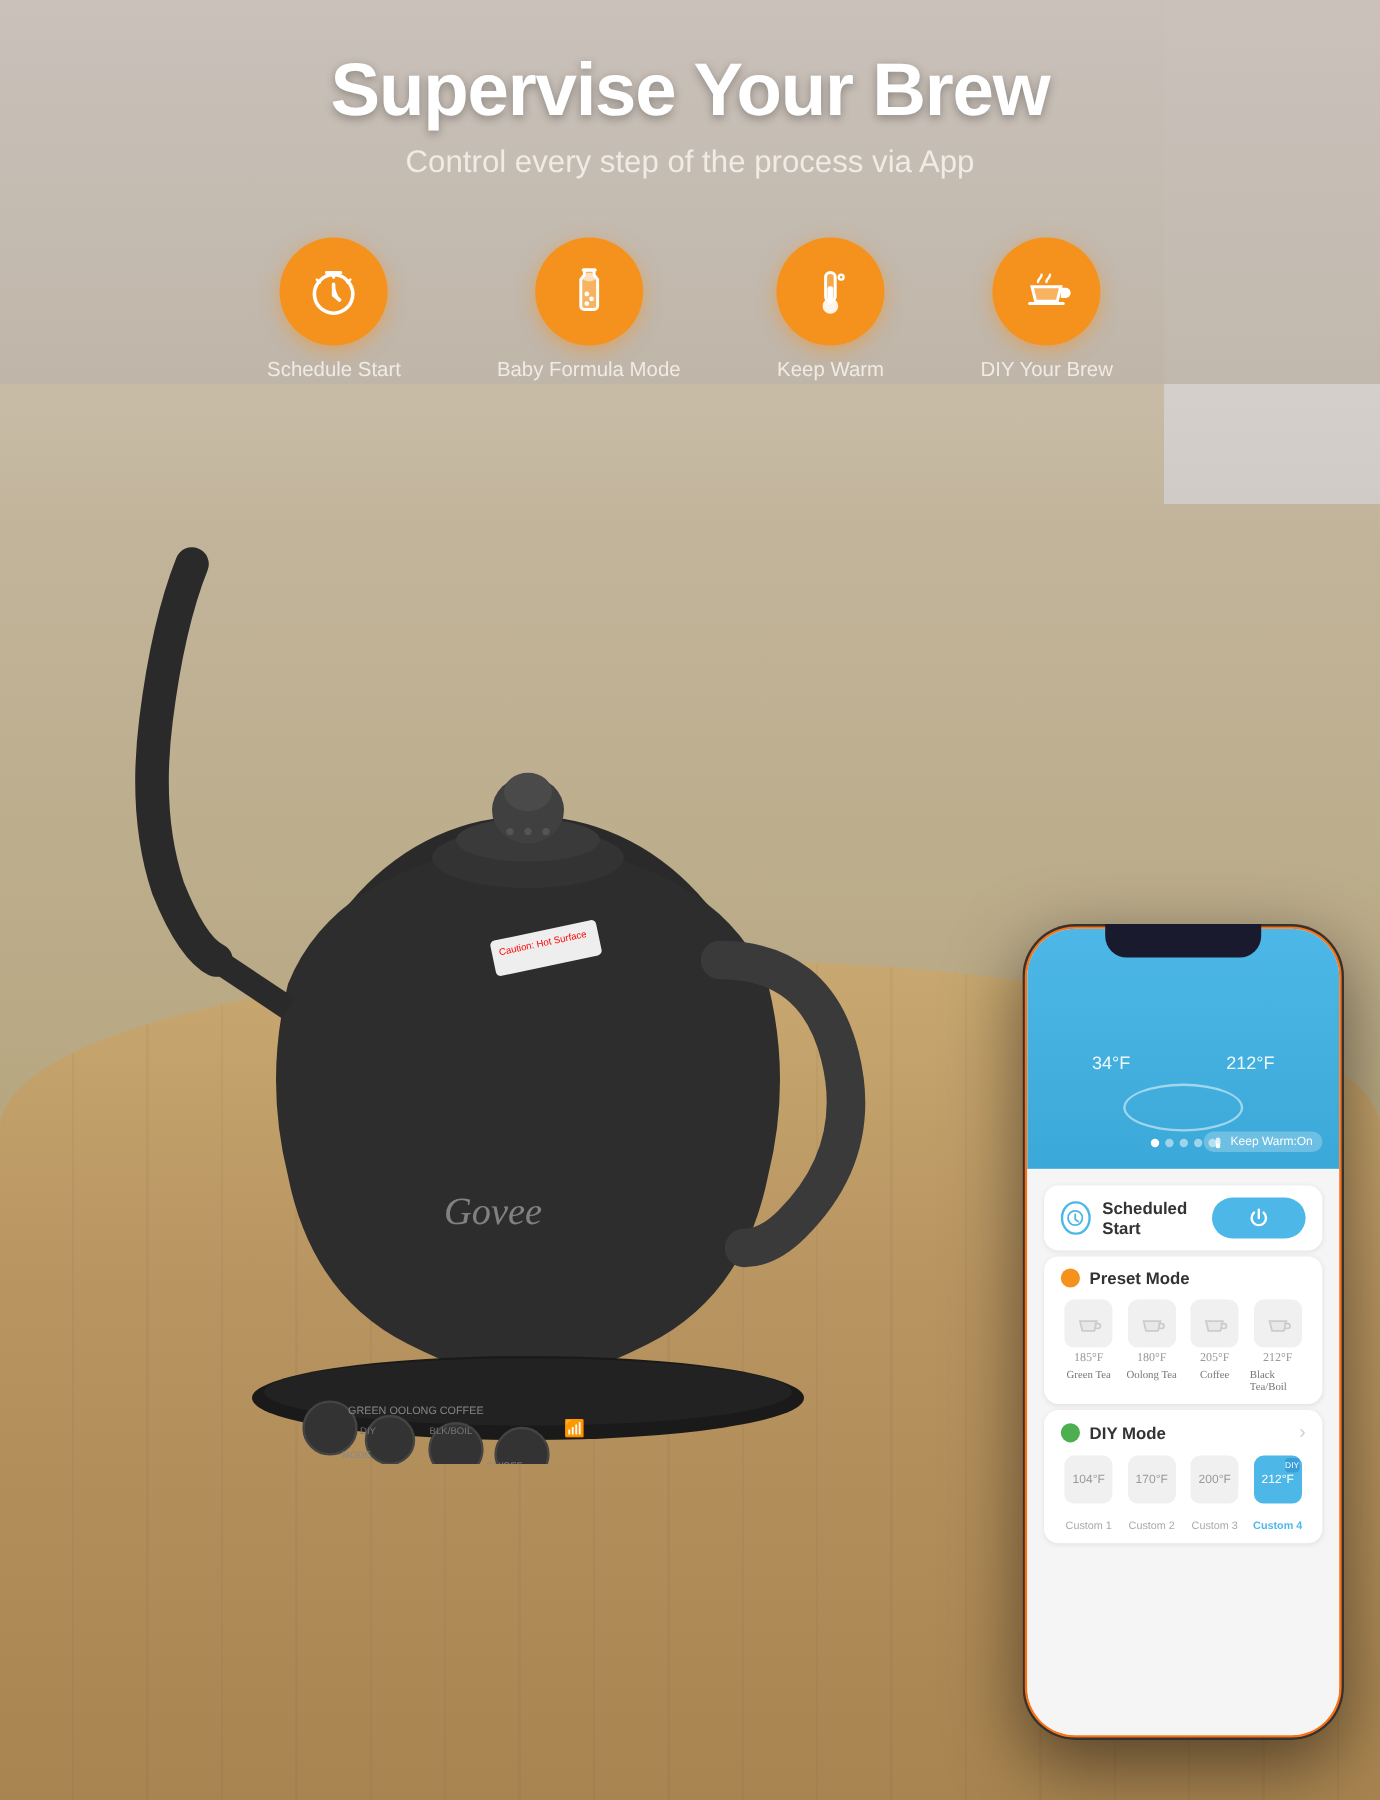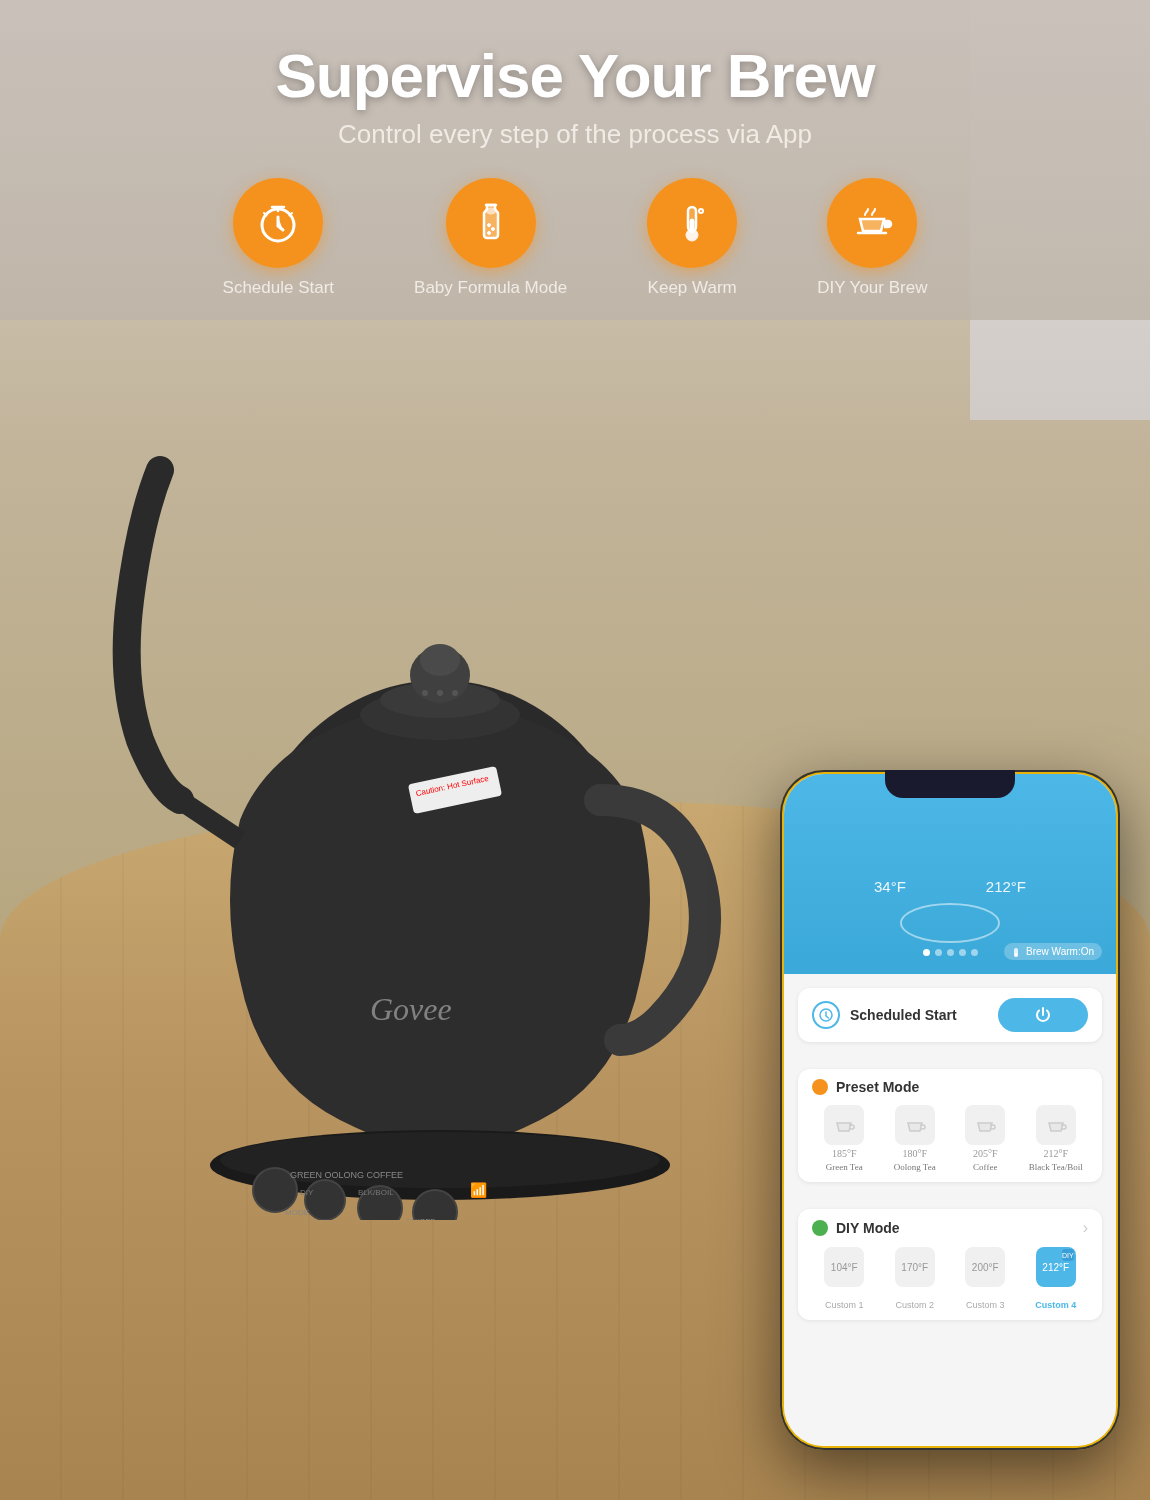--- a/index.html
+++ b/index.html
@@ -41,21 +41,21 @@
       color: #ffffff;
       text-shadow: 0 2px 8px rgba(0,0,0,0.3);
       letter-spacing: -1px;
       margin-bottom: 8px;
     }
 
     .sub-title {
       font-size: 26px;
       color: #f0ebe5;
       font-weight: 400;
-      margin-bottom: 18px;
+      margin-bottom: 38px;
     }
 
     
     .features-row {
       display: flex;
       gap: 80px;
       align-items: center;
       justify-content: flex-end;
       margin-top: 10px;
     }
@@ -145,24 +145,24 @@
     .kettle-svg {
       width: 100%;
       height: 100%;
     }
 
     
     .phone-mockup {
       position: absolute;
       bottom: 50px;
       right: 30px;
-      width: 340px;
+      width: 268px;
       height: 680px;
       z-index: 20;
-      background: #eab308;
+      background: #f97316;
       border-radius: 44px;
       box-shadow: 0 20px 60px rgba(0,0,0,0.5), inset 0 0 0 2px #333;
       overflow: hidden;
       display: flex;
       flex-direction: column;
     }
 
     
     .phone-notch {
       position: absolute;
@@ -256,21 +256,21 @@
       color: white;
     }
 
     
     .phone-content {
       flex: 1;
       background: #f5f5f5;
       padding: 14px 14px;
       display: flex;
       flex-direction: column;
-      gap: 27px;
+      gap: 5px;
       overflow: hidden;
     }
 
     
     .schedule-row {
       display: flex;
       align-items: center;
       justify-content: space-between;
       background: white;
       border-radius: 12px;
@@ -593,21 +593,21 @@
         <div class="phone-dot"></div>
         <div class="phone-dot"></div>
         <div class="phone-dot"></div>
         <div class="phone-dot"></div>
       </div>
       <div class="keep-warm-badge">
         <svg width="10" height="10" viewBox="0 0 10 10">
           <rect x="2" y="1" width="4" height="7" rx="2" fill="white" opacity="0.8"></rect>
           <circle cx="4" cy="8" r="2" fill="white"></circle>
         </svg>
-        <span class="keep-warm-text">Brew Warm:On</span>
+        <span class="keep-warm-text">Keep Warm:On</span>
       </div>
     </div>
 
     <div class="phone-content">
 
       <div class="schedule-row">
         <div class="schedule-left">
           <div class="clock-icon-small">
             <svg width="16" height="16" viewBox="0 0 16 16">
               <circle cx="8" cy="8" r="6" stroke="#4db8e8" stroke-width="1.5" fill="none"></circle>

